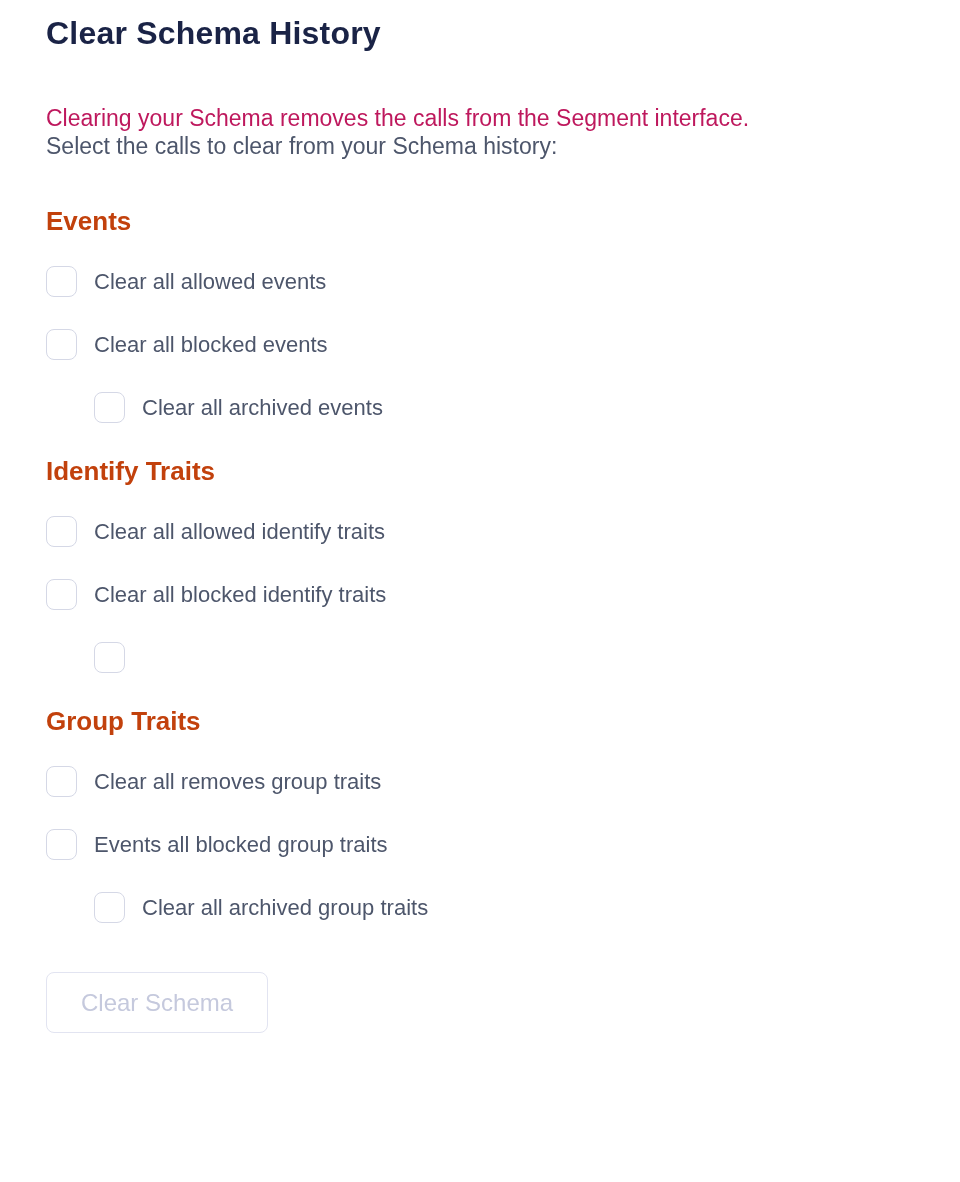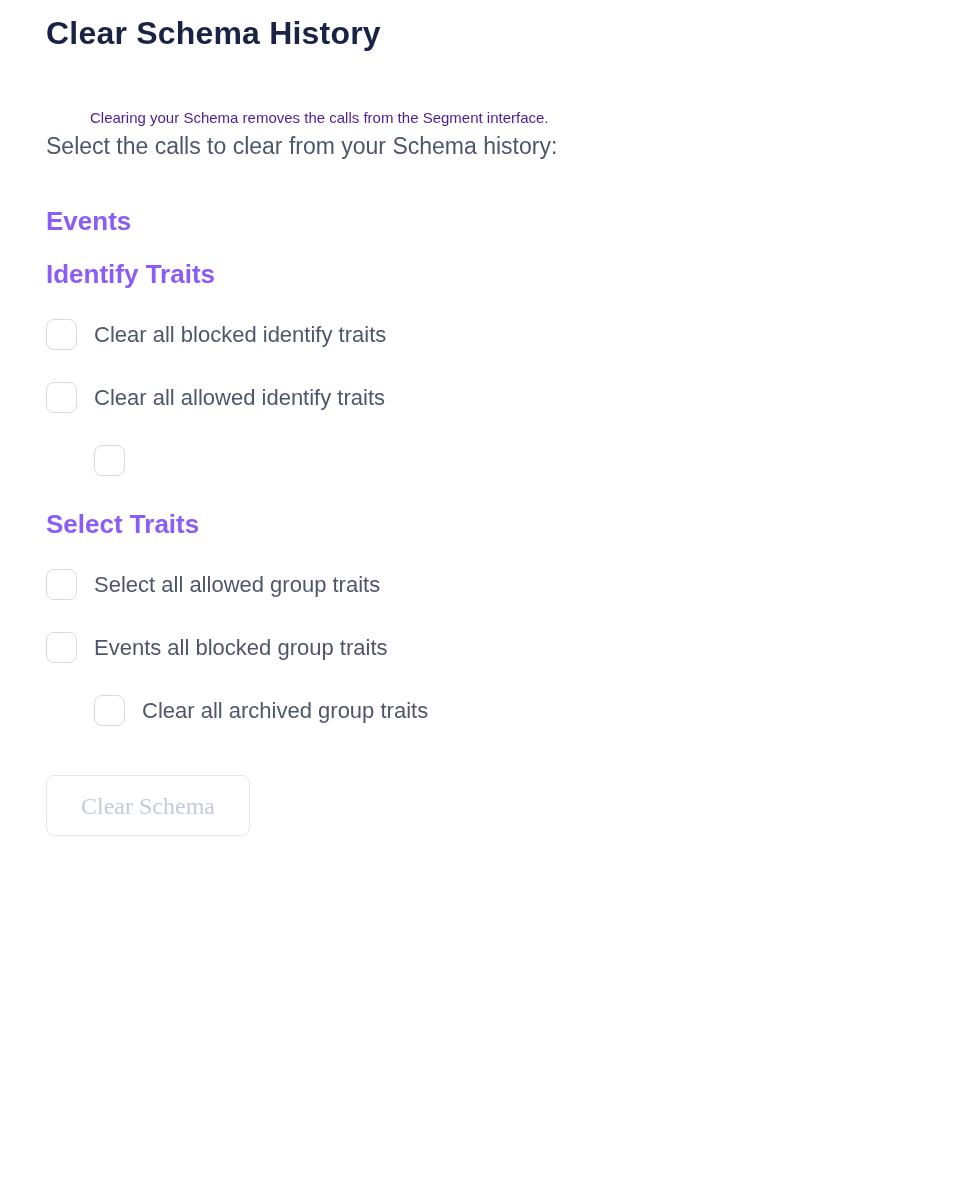--- a/index.html
+++ b/index.html
@@ -16,35 +16,34 @@
   }
   .page-title {
     font-size: 32px;
     font-weight: 700;
     line-height: 38px;
     color: #1a2346;
     letter-spacing: 0.2px;
   }
   .intro-text {
     margin-top: 52px;
-    font-size: 15px;
+    font-size: 23px;
     line-height: 28px;
-    color: #4c1d95;
-    margin-left: 44px;
+    color: #be185d;
   }
   .instruction-text {
     font-size: 23px;
     line-height: 28px;
     color: #4d566b;
   }
   .section-heading {
     font-size: 26px;
     font-weight: 700;
     line-height: 32px;
-    color: #8b5cf6;
+    color: #c2410c;
   }
   .section-heading.first { margin-top: 45px; }
   .section-heading.subsequent { margin-top: 21px; }
   .rows { margin-top: 29px; }
   .row {
     display: flex;
     align-items: center;
     margin-bottom: 32px;
   }
   .row.indented { margin-left: 48px; }
@@ -66,63 +65,77 @@
     cursor: pointer;
   }
   .clear-schema-button {
     margin-top: 17px;
     display: inline-block;
     height: 61px;
     padding: 0 34px;
     background: #ffffff;
     border: 1.5px solid #e2e4f1;
     border-radius: 8px;
-    font-family: Liberation Serif, serif;
+    font-family: Liberation Sans, sans-serif;
     font-size: 24px;
     line-height: 58px;
     color: #c5c9dd;
     cursor: not-allowed;
   }
 </style>
 </head>
 <body>
 
 <div class="page">
 
   <h1 class="page-title">Clear Schema History</h1>
 
   <p class="intro-text">Clearing your Schema removes the calls from the Segment interface.</p>
 
   <p class="instruction-text">Select the calls to clear from your Schema history:</p>
 
   
   <h2 class="section-heading first">Events</h2>
+  <div class="rows">
+    <div class="row">
+      <span class="checkbox"></span>
+      <span class="cb-label">Clear all allowed events</span>
+    </div>
+    <div class="row">
+      <span class="checkbox"></span>
+      <span class="cb-label">Clear all blocked events</span>
+    </div>
+    <div class="row indented">
+      <span class="checkbox"></span>
+      <span class="cb-label">Clear all archived events</span>
+    </div>
+  </div>
 
   
   <h2 class="section-heading subsequent">Identify Traits</h2>
   <div class="rows">
     <div class="row">
       <span class="checkbox"></span>
-      <span class="cb-label">Clear all blocked identify traits</span>
+      <span class="cb-label">Clear all allowed identify traits</span>
     </div>
     <div class="row">
       <span class="checkbox"></span>
-      <span class="cb-label">Clear all allowed identify traits</span>
+      <span class="cb-label">Clear all blocked identify traits</span>
     </div>
     <div class="row indented">
       <span class="checkbox"></span>
     </div>
   </div>
 
   
-  <h2 class="section-heading subsequent">Select Traits</h2>
+  <h2 class="section-heading subsequent">Group Traits</h2>
   <div class="rows">
     <div class="row">
       <span class="checkbox"></span>
-      <span class="cb-label">Select all allowed group traits</span>
+      <span class="cb-label">Clear all removes group traits</span>
     </div>
     <div class="row">
       <span class="checkbox"></span>
       <span class="cb-label">Events all blocked group traits</span>
     </div>
     <div class="row indented">
       <span class="checkbox"></span>
       <span class="cb-label">Clear all archived group traits</span>
     </div>
   </div>

